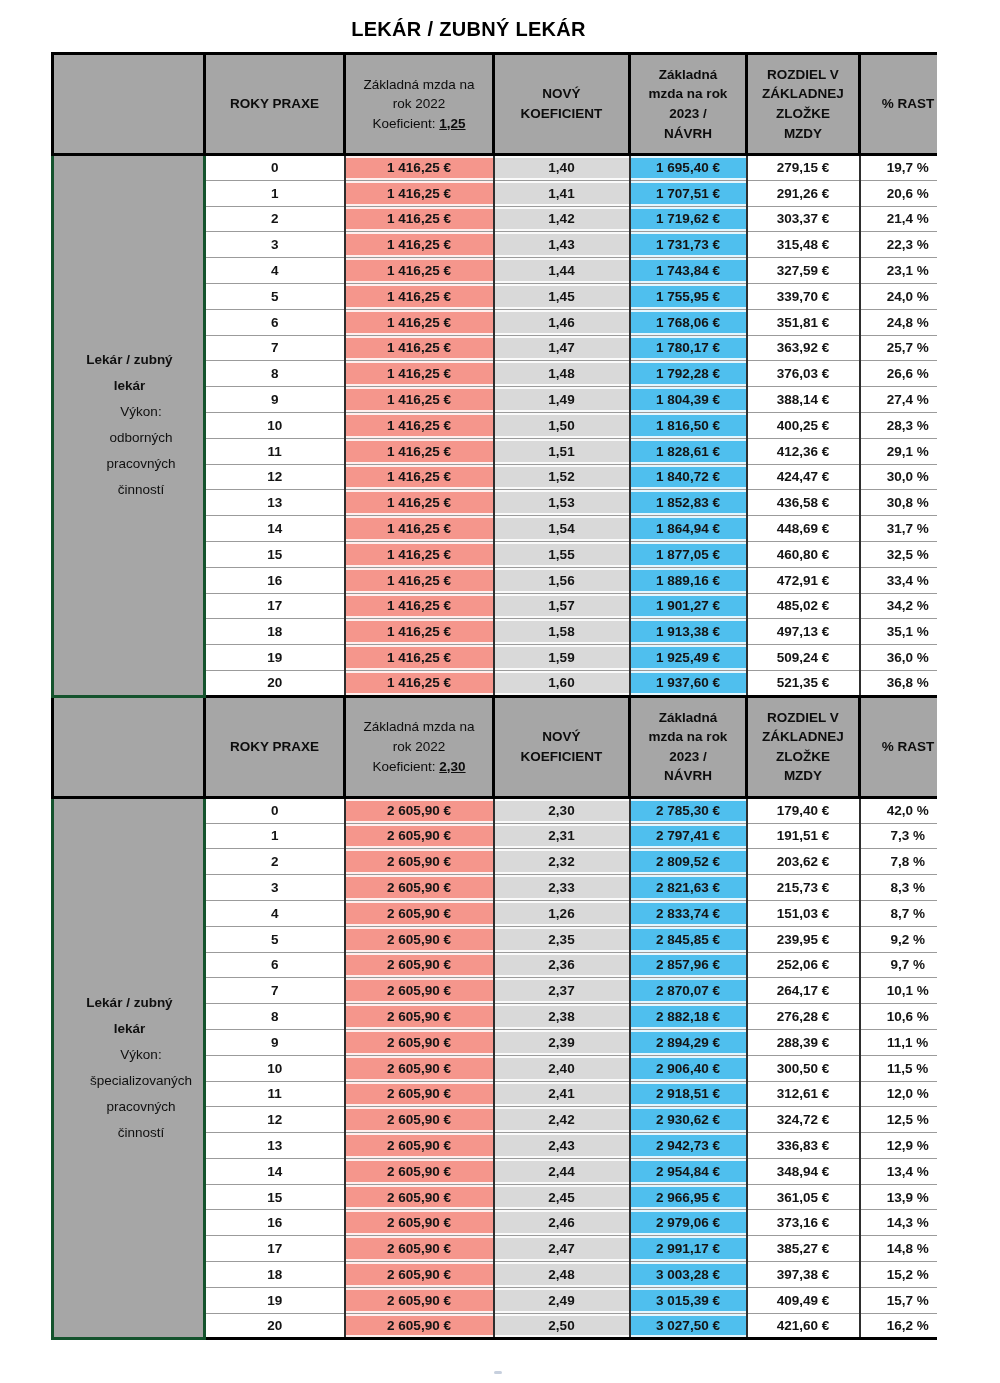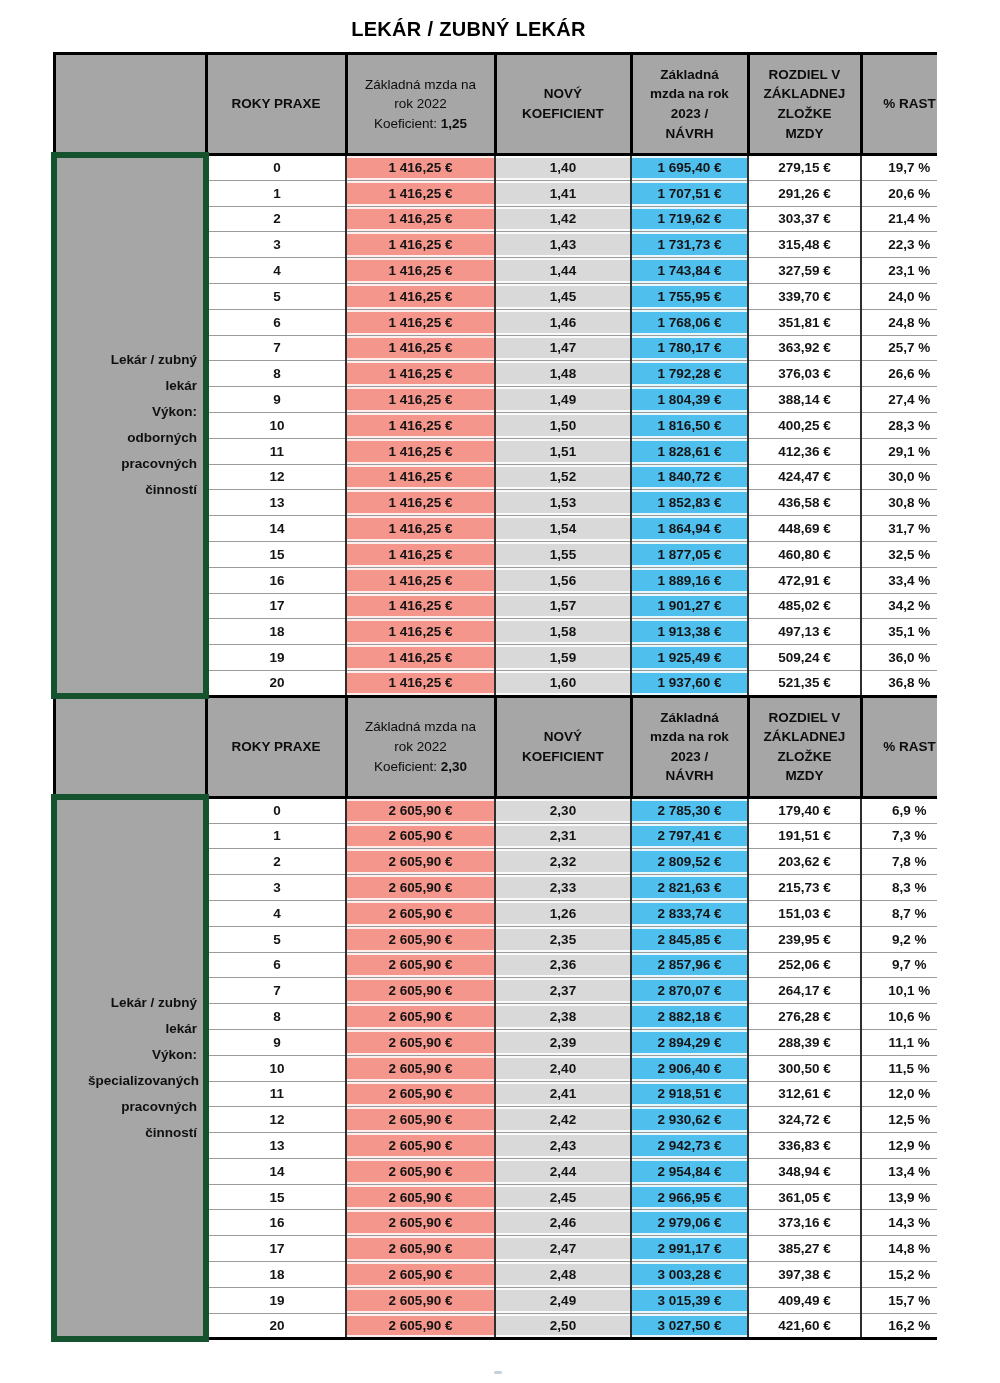--- a/index.html
+++ b/index.html
@@ -28,49 +28,49 @@
   tr.hrow { height: 101px; }
   tr.hrow td {
     background: var(--header-bg, #a6a6a6);
     border: 3px solid #000;
     text-align: center; vertical-align: middle;
     font-size: 13.5px; font-weight: bold; color: #0d0d0d;
     white-space: pre-line; line-height: 1.45;
     padding: 2px 3px;
   }
   tr.hrow td.h-2022 { font-weight: normal; margin-left: 16px; }
-  tr.hrow td.h-2022 b { font-weight: bold; }
+  tr.hrow td.h-2022 b { font-weight: bold; text-decoration: underline; }
 
   
   tbody.data td.dcell {
     height: 25.8px;
     border-left: 2.5px solid #2e2e2e; border-right: 2.5px solid #2e2e2e;
     border-top: 1px solid #9b9b9b; border-bottom: 1px solid #9b9b9b;
     box-shadow: inset 0 2px 0 rgba(255,255,255,0.85), inset 0 -2px 0 rgba(255,255,255,0.85);
     text-align: center; vertical-align: middle;
     font-size: 13.5px; font-weight: bold; color: #141414;
     white-space: nowrap;
     background: #ffffff;
   }
   tbody.data td.c-2022 { background: var(--salary-2022-bg, #f5968c); margin-left: 25px; }
   tbody.data td.c-koef { background: var(--koeficient-bg, #d9d9d9); }
   tbody.data td.c-2023 { background: var(--salary-2023-bg, #4fbfee); }
 
   
   tbody.data td.stub {
     background: var(--header-bg, #a6a6a6);
-    border: 6px solid #14532d;
-    vertical-align: middle; text-align: right;
+    border: 3px solid #14532d;
+    vertical-align: middle; text-align: center;
     padding: 4px 6px 4px 8px;
   }
   .stub-title, .stub-sub {
     white-space: pre-line; font-size: 13.5px; line-height: 26px; color: #101010;
   }
   .stub-title { font-weight: bold; }
-  .stub-sub { font-weight: bold; margin-left: 23px; }
+  .stub-sub { font-weight: normal; margin-left: 23px; }
 
   
   .footer-mark {
     position: absolute; left: 494px; top: 1371px;
     width: 8px; height: 3px; border-radius: 2px;
     background: #b9c4d6; opacity: 0.8;
   }
 </style>
 </head>
 <body>
@@ -317,21 +317,21 @@
             <div class="stub-sub">Výkon:
 špecializovaných
 pracovných
 činností</div>
           </td>
           <td class="dcell c-roky">0</td>
           <td class="dcell c-2022">2 605,90 €</td>
           <td class="dcell c-koef">2,30</td>
           <td class="dcell c-2023">2 785,30 €</td>
           <td class="dcell c-rozdiel">179,40 €</td>
-          <td class="dcell c-rast">6,9 %</td>
+          <td class="dcell c-rast">42,0 %</td>
         </tr>
         <tr>
           <td class="dcell c-roky">1</td>
           <td class="dcell c-2022">2 605,90 €</td>
           <td class="dcell c-koef">2,31</td>
           <td class="dcell c-2023">2 797,41 €</td>
           <td class="dcell c-rozdiel">191,51 €</td>
           <td class="dcell c-rast">7,3 %</td>
         </tr>
         <tr>

